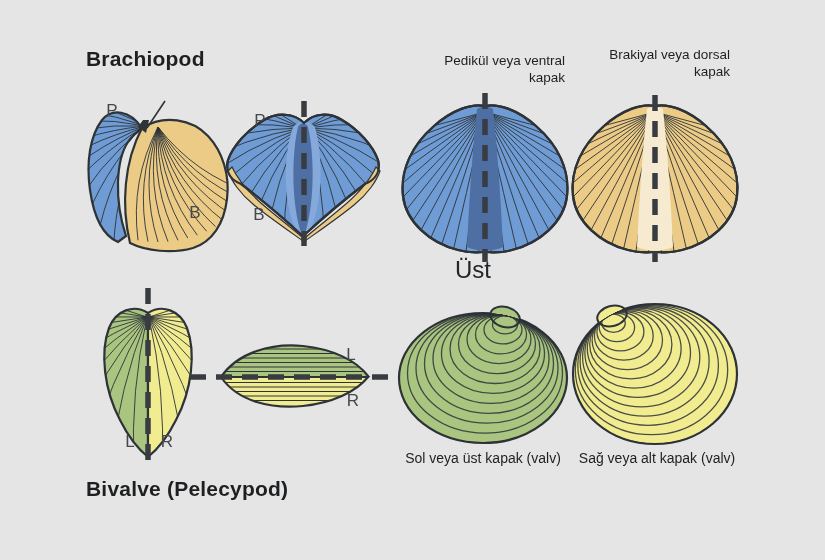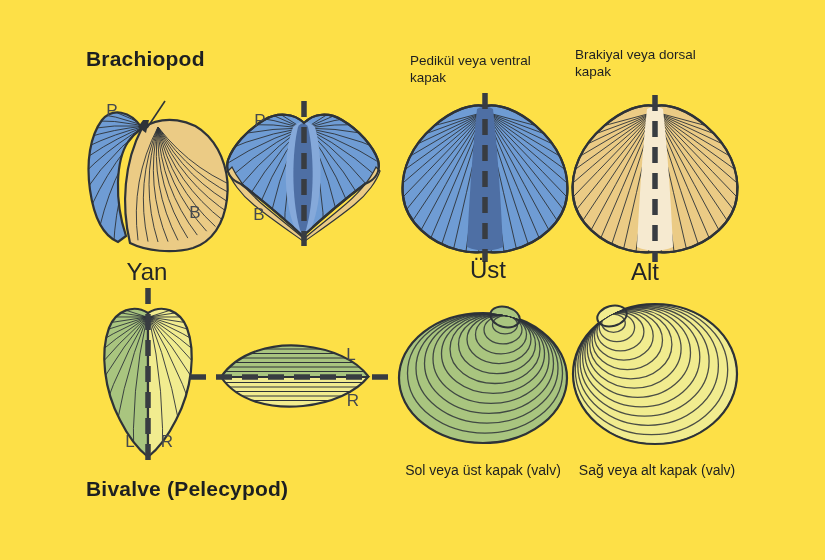--- a/index.html
+++ b/index.html
@@ -1,22 +1,22 @@
 <!DOCTYPE html>
 <html style="--blue: #6f9cd4; --blue2: #4e6fa4; --blue3: #85a9da; --tan: #ebcb85; --tan2: #f6ead0; --green: #a9c57f; --yellow: #f1ec8f; --ink: #2e3338; --dash: #383c41; --text: #1d1f21; --letter: #45494e;"><head>
 <meta charset="utf-8">
 <style>
   html,body{margin:0;padding:0;background:#fff;}
-  .stage{position:relative;width:825px;height:560px;background:#fde047;overflow:hidden;
+  .stage{position:relative;width:825px;height:560px;background:#e5e5e5;overflow:hidden;
          font-family:"Liberation Sans",sans-serif;}
   .stage svg{position:absolute;left:0;top:0;}
   .lbl{position:absolute;color:var(--text);line-height:1.25;white-space:pre-line;}
   .title{font-size:21px;font-weight:bold;letter-spacing:.2px;}
-  .caption{font-size:13.5px;text-align:left;}
-  .caption-sm{font-size:14px;text-align:center;margin-top:12px;}
+  .caption{font-size:13.5px;text-align:right;}
+  .caption-sm{font-size:14px;text-align:center;}
   .viewlbl{font-size:24px;text-align:center;color:#232527;}
   .letter{font-size:17px;width:18px;text-align:center;color:var(--letter);}
   .ribs path{stroke:var(--ink);stroke-width:1;fill:none;stroke-opacity:.9;}
   .rings ellipse{stroke:var(--ink);stroke-width:1.3;fill:none;stroke-opacity:.85;}
   .hlines line{stroke:var(--ink);stroke-width:1;}
   .dash{stroke:var(--dash);stroke-width:5.5;stroke-dasharray:16 10;fill:none;}
   .edge{fill:none;stroke:var(--ink);stroke-width:2.2;}
 </style>
 </head>
 <body>
@@ -314,23 +314,21 @@
 <div class="lbl title" style="left:86px;top:46px">Brachiopod</div>
 
 <div class="lbl caption" style="left:410px;top:53px;width:155px">Pedikül veya ventral kapak</div>
 <div class="lbl caption" style="left:575px;top:47px;width:155px">Brakiyal veya dorsal kapak</div>
 
 <div class="lbl letter" style="left:103px;top:100px">P</div>
 <div class="lbl letter" style="left:186px;top:202px">B</div>
 <div class="lbl letter" style="left:251px;top:110px">P</div>
 <div class="lbl letter" style="left:250px;top:204px">B</div>
 
-<div class="lbl viewlbl" style="left:107px;top:257px;width:80px">Yan</div>
-<div class="lbl viewlbl" style="left:448px;top:255px;width:80px">Üst</div>
-<div class="lbl viewlbl" style="left:605px;top:257px;width:80px">Alt</div>
+<div class="lbl viewlbl" style="left:433px;top:255px;width:80px">Üst</div>
 
 <div class="lbl letter" style="left:121px;top:431px">L</div>
 <div class="lbl letter" style="left:158px;top:431px">R</div>
 <div class="lbl letter" style="left:342px;top:344px">L</div>
 <div class="lbl letter" style="left:344px;top:390px">R</div>
 
 <div class="lbl caption-sm" style="left:383px;top:450px;width:200px">Sol veya üst kapak (valv)</div>
 <div class="lbl title" style="left:86px;top:476px">Bivalve (Pelecypod)</div>
 
 <div class="lbl caption-sm" style="left:557px;top:450px;width:200px">Sağ veya alt kapak (valv)</div>

